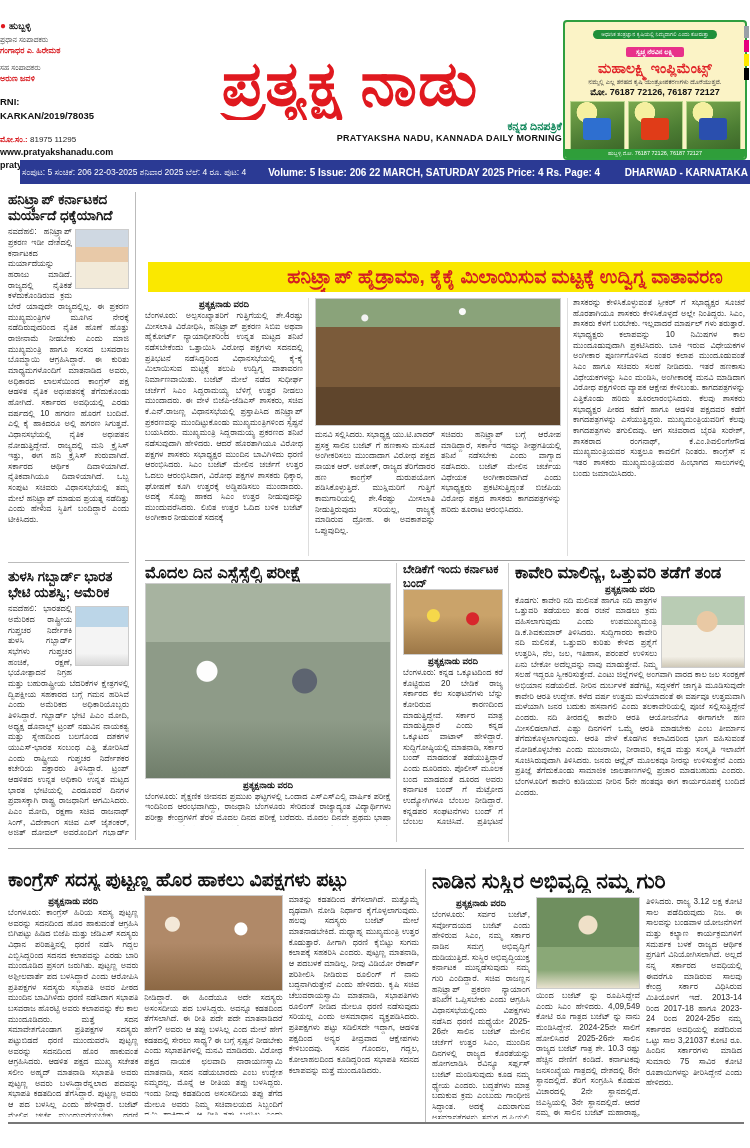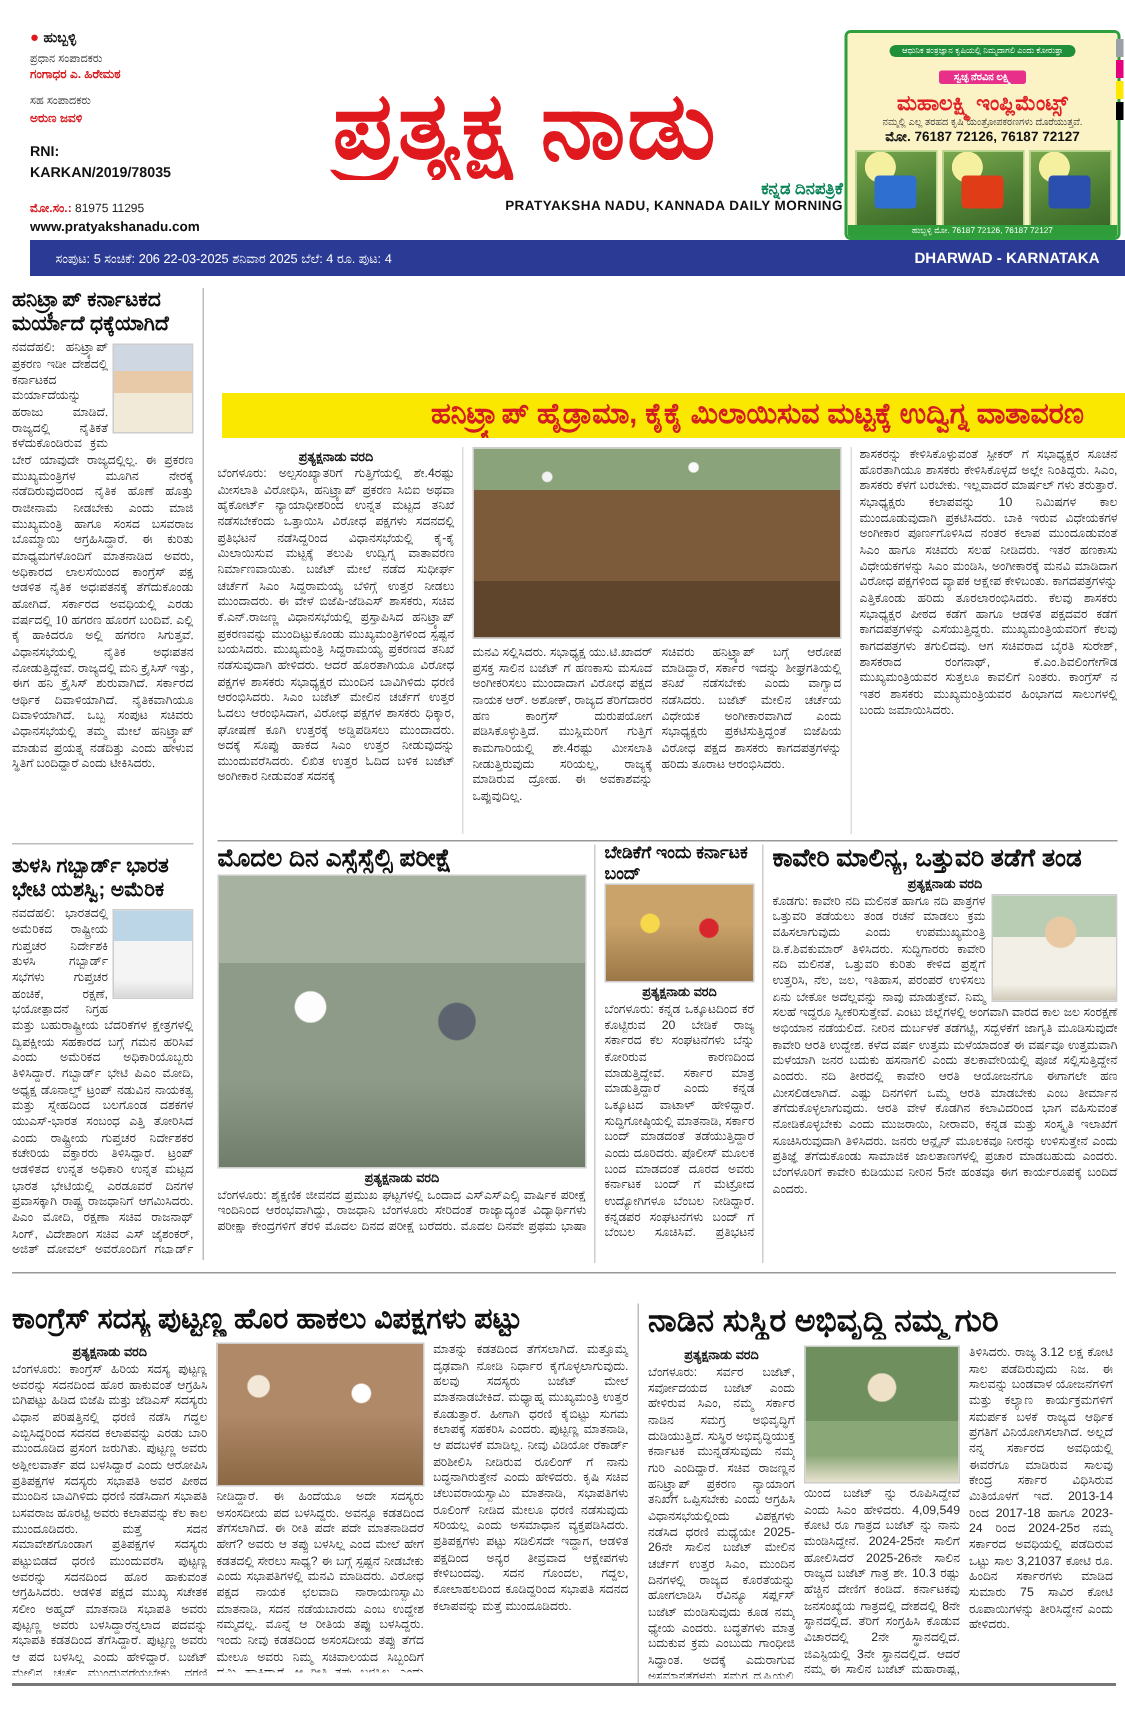--- a/index.html
+++ b/index.html
@@ -1,20 +1,20 @@
 <!DOCTYPE html>
 <html><head>
 <meta charset="utf-8">
 <style>
   html,body{margin:0;padding:0;background:#e8e8e8;}
   #page{position:relative;width:750px;height:1148px;background:#ffffff;margin:0 auto;
         font-family:"Liberation Sans","DejaVu Sans",sans-serif;color:#222;overflow:hidden;}
 
   
-  .hdr-left{position:absolute;left:20px;top:18px;width:116px;font-size:8px;line-height:1.5;}
+  .hdr-left{position:absolute;left:0;top:18px;width:116px;font-size:8px;line-height:1.5;}
   .edition{font-weight:bold;color:#111;font-size:9px;}
   .edition .dot{color:#e0191f;font-size:10px;margin-right:3px;}
   .ed-block{margin-top:0;}
   .ed-label{color:#333;font-size:7.5px;}
   .ed-name{color:#d81b20;font-weight:bold;font-size:8px;margin-bottom:5px;}
   .rni{font-weight:bold;color:#111;font-size:9.5px;margin-top:10px;}
   .contact{margin-top:10px;font-size:8px;}
   .contact .ph-label{color:#d81b20;font-weight:bold;}
   .weblink{font-weight:bold;color:#111;display:block;font-size:9px;}
 
@@ -43,21 +43,21 @@
   .ad-pic.p1::after{background:#2e6fd0;}
   .ad-pic.p2::after{background:#e03c18;}
   .ad-pic.p3::after{background:#2a4fae;}
   .ad-footer{position:absolute;left:0;right:0;bottom:0;background:#2f9e3a;color:#fff;font-size:5.5px;
              padding:1px 2px;white-space:nowrap;overflow:hidden;}
   .colorbar{position:absolute;right:1px;top:26px;width:5px;}
   .colorbar div{width:5px;height:12px;margin-bottom:2px;}
 
   
   .infobar{position:absolute;left:20px;top:160px;right:0;height:24px;background:#2b3a94;color:#fff;
-           display:flex;align-items:center;padding:0 17px;box-sizing:border-box;white-space:nowrap;overflow:hidden;}
+           display:flex;align-items:center;padding:0 2px;box-sizing:border-box;white-space:nowrap;overflow:hidden;}
   .infobar .kn{font-size:8.5px;}
   .infobar .en{font-weight:bold;font-size:10px;margin-left:22px;}
   .infobar .region{font-weight:bold;font-size:10px;margin-left:auto;}
 
   
   .lead-headline{position:absolute;left:140px;top:186px;width:610px;height:74px;text-align:center;
                  font-size:56px;font-weight:bold;color:#e8231f;line-height:74px;white-space:nowrap;overflow:hidden;}
   .lead-sub{position:absolute;left:148px;top:262px;width:714px;height:30px;background:#fae800;
             color:#d41d22;font-weight:bold;font-size:19px;text-align:center;line-height:30px;
             white-space:nowrap;overflow:hidden;}
@@ -171,29 +171,30 @@
 
   <div class="colorbar">
     <div style="background:#9aa0a6"></div>
     <div style="background:#e6007e"></div>
     <div style="background:#ffe800"></div>
     <div style="background:#000"></div>
   </div>
 
   <div class="infobar">
     <span class="kn">ಸಂಪುಟ: 5   ಸಂಚಿಕೆ: 206   22-03-2025 ಶನಿವಾರ 2025   ಬೆಲೆ: 4 ರೂ.   ಪುಟ: 4</span>
+    <span class="en">Volume: 5    Issue: 206   22 MARCH, SATURDAY 2025   Price: 4 Rs. Page: 4</span>
     <span class="region">DHARWAD - KARNATAKA</span>
   </div>
 
   <div class="lead-sub">ಹನಿಟ್ರ್ಯಾಪ್ ಹೈಡ್ರಾಮಾ, ಕೈಕೈ ಮಿಲಾಯಿಸುವ ಮಟ್ಟಕ್ಕೆ ಉದ್ವಿಗ್ನ ವಾತಾವರಣ</div>
 
   <div class="left-rail">
     <div class="rail-art" style="height:364px;">
       <div class="small-headline rail-h">ಹನಿಟ್ರ್ಯಾಪ್ ಕರ್ನಾಟಕದ ಮರ್ಯಾದೆ ಧಕ್ಕೆಯಾಗಿದೆ</div>
-      <div class="bodytext" style="margin-top:3px;height:330px;font-family:Liberation Serif, serif;">
+      <div class="bodytext" style="margin-top:3px;height:330px;">
         <span class="rail-photo photo-bommai"></span>
         <span>ನವದೆಹಲಿ: ಹನಿಟ್ರ್ಯಾಪ್ ಪ್ರಕರಣ ಇಡೀ ದೇಶದಲ್ಲಿ ಕರ್ನಾಟಕದ ಮರ್ಯಾದೆಯನ್ನು ಹರಾಜು ಮಾಡಿದೆ. ರಾಜ್ಯದಲ್ಲಿ ನೈತಿಕತೆ ಕಳೆದುಕೊಂಡಿರುವ ಕ್ರಮ ಬೇರೆ ಯಾವುದೇ ರಾಜ್ಯದಲ್ಲಿಲ್ಲ. ಈ ಪ್ರಕರಣ ಮುಖ್ಯಮಂತ್ರಿಗಳ ಮೂಗಿನ ನೇರಕ್ಕೆ ನಡೆದಿರುವುದರಿಂದ ನೈತಿಕ ಹೊಣೆ ಹೊತ್ತು ರಾಜೀನಾಮೆ ನೀಡಬೇಕು ಎಂದು ಮಾಜಿ ಮುಖ್ಯಮಂತ್ರಿ ಹಾಗೂ ಸಂಸದ ಬಸವರಾಜ ಬೊಮ್ಮಾಯಿ ಆಗ್ರಹಿಸಿದ್ದಾರೆ. ಈ ಕುರಿತು ಮಾಧ್ಯಮಗಳೊಂದಿಗೆ ಮಾತನಾಡಿದ ಅವರು, ಅಧಿಕಾರದ ಲಾಲಸೆಯಿಂದ ಕಾಂಗ್ರೆಸ್ ಪಕ್ಷ ಆಡಳಿತ ನೈತಿಕ ಅಧಃಪತನಕ್ಕೆ ತೆಗೆದುಕೊಂಡು ಹೋಗಿದೆ. ಸರ್ಕಾರದ ಅವಧಿಯಲ್ಲಿ ಎರಡು ವರ್ಷದಲ್ಲಿ 10 ಹಗರಣ ಹೊರಗೆ ಬಂದಿವೆ. ಎಲ್ಲಿ ಕೈ ಹಾಕಿದರೂ ಅಲ್ಲಿ ಹಗರಣ ಸಿಗುತ್ತವೆ. ವಿಧಾನಸಭೆಯಲ್ಲಿ ನೈತಿಕ ಅಧಃಪತನ ನೋಡುತ್ತಿದ್ದೇವೆ. ರಾಜ್ಯದಲ್ಲಿ ಮನಿ ಕ್ರೈಸಿಸ್ ಇತ್ತು, ಈಗ ಹನಿ ಕ್ರೈಸಿಸ್ ಶುರುವಾಗಿದೆ. ಸರ್ಕಾರದ ಆರ್ಥಿಕ ದಿವಾಳಿಯಾಗಿದೆ. ನೈತಿಕವಾಗಿಯೂ ದಿವಾಳಿಯಾಗಿದೆ. ಒಬ್ಬ ಸಂಪುಟ ಸಚಿವರು ವಿಧಾನಸಭೆಯಲ್ಲಿ ತಮ್ಮ ಮೇಲೆ ಹನಿಟ್ರ್ಯಾಪ್ ಮಾಡುವ ಪ್ರಯತ್ನ ನಡೆದಿತ್ತು ಎಂದು ಹೇಳುವ ಸ್ಥಿತಿಗೆ ಬಂದಿದ್ದಾರೆ ಎಂದು ಟೀಕಿಸಿದರು.</span>
       </div>
     </div>
     <hr class="rail-div">
     <div class="rail-art" style="height:268px;">
       <div class="small-headline rail-h">ತುಳಸಿ ಗಬ್ಬಾರ್ಡ್ ಭಾರತ ಭೇಟಿ ಯಶಸ್ವಿ; ಅಮೆರಿಕ</div>
       <div class="bodytext" style="margin-top:3px;height:232px;">
         <span class="rail-photo photo-gabbard"></span>
         <span>ನವದೆಹಲಿ: ಭಾರತದಲ್ಲಿ ಅಮೆರಿಕದ ರಾಷ್ಟ್ರೀಯ ಗುಪ್ತಚರ ನಿರ್ದೇಶಕಿ ತುಳಸಿ ಗಬ್ಬಾರ್ಡ್ ಸಭೆಗಳು ಗುಪ್ತಚರ ಹಂಚಿಕೆ, ರಕ್ಷಣೆ, ಭಯೋತ್ಪಾದನೆ ನಿಗ್ರಹ ಮತ್ತು ಬಹುರಾಷ್ಟ್ರೀಯ ಬೆದರಿಕೆಗಳ ಕ್ಷೇತ್ರಗಳಲ್ಲಿ ದ್ವಿಪಕ್ಷೀಯ ಸಹಕಾರದ ಬಗ್ಗೆ ಗಮನ ಹರಿಸಿವೆ ಎಂದು ಅಮೆರಿಕದ ಅಧಿಕಾರಿಯೊಬ್ಬರು ತಿಳಿಸಿದ್ದಾರೆ. ಗಬ್ಬಾರ್ಡ್ ಭೇಟಿ ಪಿಎಂ ಮೋದಿ, ಅಧ್ಯಕ್ಷ ಡೊನಾಲ್ಡ್ ಟ್ರಂಪ್ ನಡುವಿನ ನಾಯಕತ್ವ ಮತ್ತು ಸ್ನೇಹದಿಂದ ಬಲಗೊಂಡ ದಶಕಗಳ ಯುಎಸ್-ಭಾರತ ಸಂಬಂಧ ಎತ್ತಿ ತೋರಿಸಿದೆ ಎಂದು ರಾಷ್ಟ್ರೀಯ ಗುಪ್ತಚರ ನಿರ್ದೇಶಕರ ಕಚೇರಿಯ ವಕ್ತಾರರು ತಿಳಿಸಿದ್ದಾರೆ. ಟ್ರಂಪ್ ಆಡಳಿತದ ಉನ್ನತ ಅಧಿಕಾರಿ ಉನ್ನತ ಮಟ್ಟದ ಭಾರತ ಭೇಟಿಯಲ್ಲಿ ಎರಡೂವರೆ ದಿನಗಳ ಪ್ರವಾಸಕ್ಕಾಗಿ ರಾಷ್ಟ್ರ ರಾಜಧಾನಿಗೆ ಆಗಮಿಸಿದರು. ಪಿಎಂ ಮೋದಿ, ರಕ್ಷಣಾ ಸಚಿವ ರಾಜನಾಥ್ ಸಿಂಗ್, ವಿದೇಶಾಂಗ ಸಚಿವ ಎಸ್ ಜೈಶಂಕರ್, ಅಜಿತ್ ದೋವಲ್ ಅವರೊಂದಿಗೆ ಗಬ್ಬಾರ್ಡ್ ಪ್ರತ್ಯೇಕ ಸಭೆ ನಡೆಸಿದರು.</span>

